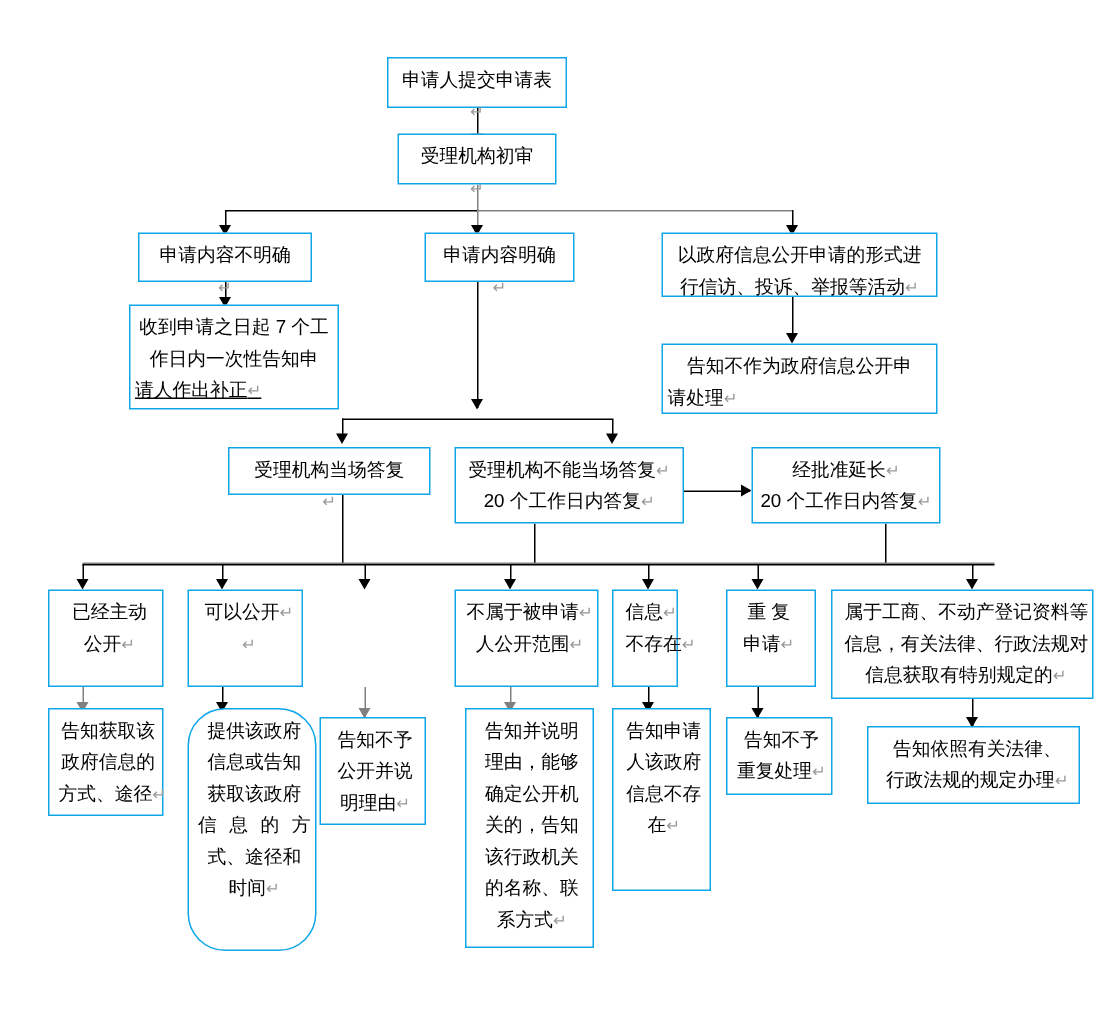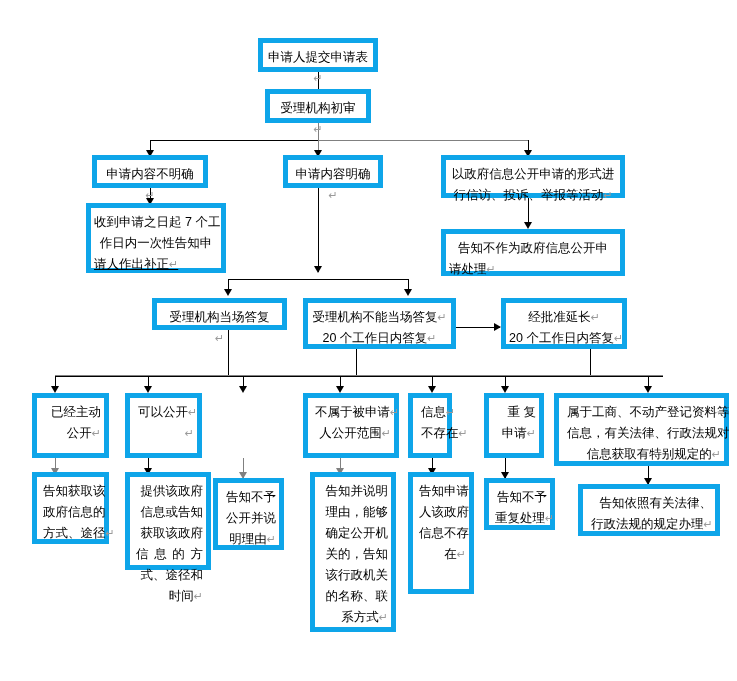--- a/index.html
+++ b/index.html
@@ -11,32 +11,32 @@
     position: relative;
     width: 737px;
     height: 681px;
     background: #ffffff;
     font-family: "Liberation Sans", "DejaVu Sans", sans-serif;
     overflow: hidden;
   }
   .node {
     position: absolute;
     box-sizing: border-box;
-    border: 5px solid #0ea5e9;
+    border: 1px solid #0ea5e9;
     background: #ffffff;
     color: #000000;
     font-size: 12.5px;
     line-height: 21px;
     text-align: center;
     padding: 4px 3px;
     z-index: 3;
   }
   .node .ln { display: block; white-space: nowrap; }
   .node.lft { text-align: left; }
-  .node.lft .ln { text-align: right; }
+  .node.lft .ln { text-align: center; }
   .pilcrow {
     color: #9a9a9a;
     font-size: 11px;
     font-family: "DejaVu Sans", sans-serif;
   }
 
   
   .ln-v, .ln-h {
     position: absolute;
     background: #000000;
@@ -222,21 +222,21 @@
     <span class="ln">信息，有关法律、行政法规对</span>
     <span class="ln"><span>信息获取有特别规定的</span><span class="pilcrow">↵</span></span>
   </div>
 
   <div class="node lft" style="left:32px; top:472px; width:77px; height:72px; padding-left:6px;">
     <span class="ln">告知获取该</span>
     <span class="ln">政府信息的</span>
     <span class="ln"><span>方式、途径</span><span class="pilcrow">↵</span></span>
   </div>
 
-  <div class="node lft" style="left:125px; top:472px; width:86px; height:98px; padding-left:6px;">
+  <div class="node lft" style="left:125px; top:472px; width:86px; height:162px; padding-left:6px;border-radius:25px;">
     <span class="ln">提供该政府</span>
     <span class="ln">信息或告知</span>
     <span class="ln">获取该政府</span>
     <span class="ln just" style="text-align:justify; text-align-last:justify;">信息的方</span>
     <span class="ln">式、途径和</span>
     <span class="ln"><span>时间</span><span class="pilcrow">↵</span></span>
   </div>
 
   <div class="node lft" style="left:213px; top:478px; width:71px; height:72px; padding-left:6px;">
     <span class="ln">告知不予</span>

